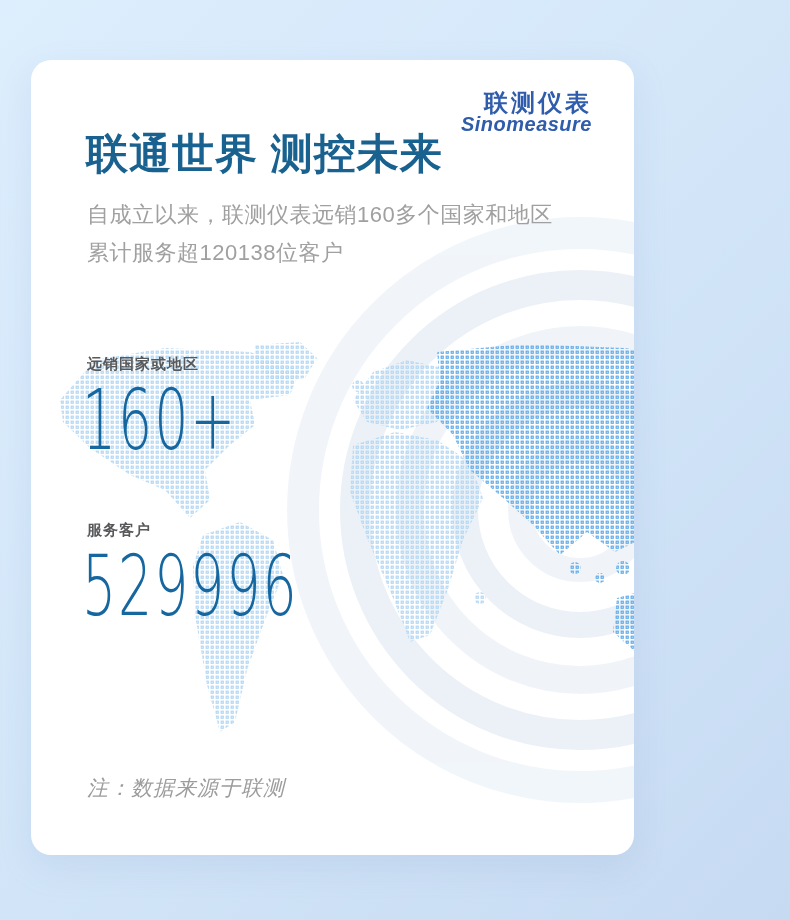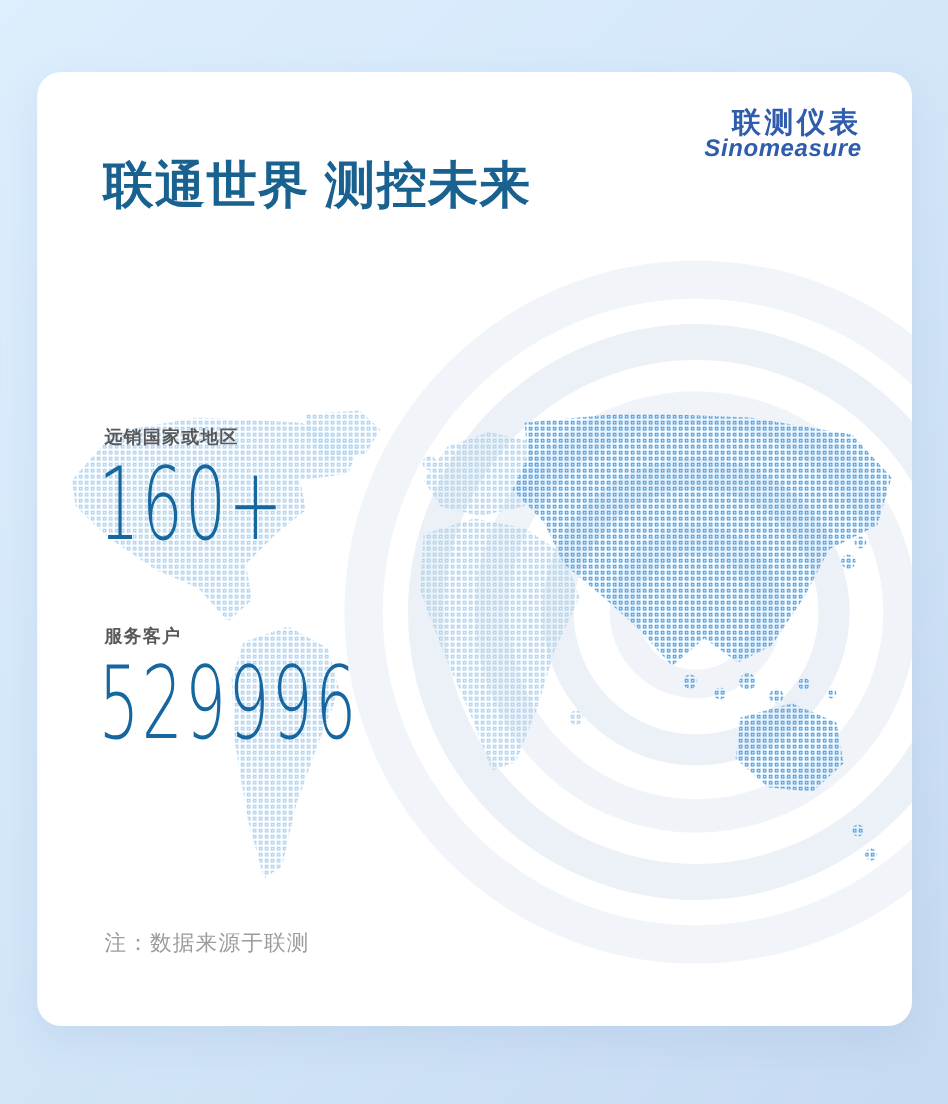--- a/index.html
+++ b/index.html
@@ -5,21 +5,21 @@
   * { margin:0; padding:0; box-sizing:border-box; }
   html,body { width:790px; height:920px; }
   body {
     position:relative;
     overflow:hidden;
     font-family:"Liberation Sans","DejaVu Sans",sans-serif;
     background:linear-gradient(135deg,#ddeefd 0%,#d4e7f9 45%,#c6daf2 100%);
   }
   .card {
     position:absolute; left:31px; top:60px;
-    width:729px; height:795px;
+    width:603px; height:795px;
     background:#ffffff;
     border-radius:20px;
     overflow:hidden;
     box-shadow:0 12px 34px rgba(110,145,190,0.14);
   }
   .bg-art { position:absolute; left:0; top:0; width:729px; height:795px; }
 
   .logo { position:absolute; top:30px; right:42px; text-align:right; z-index:2; }
   .logo-cn { font-size:24px; font-weight:bold; color:#2f5cab; letter-spacing:3px; line-height:25px; }
   .logo-en { font-size:20px; font-weight:bold; font-style:italic; color:#2f5cab; letter-spacing:0.5px; line-height:19px; }
@@ -46,21 +46,21 @@
     transform-origin:left top;
     margin-left:-5px;
   }
   .stat-1 { top:295px; }
   .stat-1 .stat-value { margin-top:4px; }
   .stat-2 { top:433px;margin-top:28px; }
   .stat-2 .stat-value { margin-top:4px; }
 
   .note {
     position:absolute; left:56px; top:714px; z-index:2;
-    font-size:18px; color:#9c9c9c; letter-spacing:1px;
+    font-size:21px; color:#9c9c9c; letter-spacing:1px;font-style:italic;
   }
 </style>
 </head>
 <body>
 
 <div class="card">
 
   <svg class="bg-art" viewBox="0 0 729 795" xmlns="http://www.w3.org/2000/svg" aria-hidden="true">
     <defs>
       <pattern id="dotL" width="5" height="5" patternUnits="userSpaceOnUse">
@@ -120,20 +120,24 @@
       </g>
     </g>
   </svg>
 
   <div class="logo">
     <div class="logo-cn">联测仪表</div>
     <div class="logo-en">Sinomeasure</div>
   </div>
 
   <h1 class="title">联通世界  测控未来</h1>
+  <div class="subtitle">
+    <div>自成立以来，联测仪表远销160多个国家和地区</div>
+    <div>累计服务超120138位客户</div>
+  </div>
 
   <div class="stat stat-1">
     <div class="stat-label">远销国家或地区</div>
     <div class="stat-value">160+</div>
   </div>
 
   <div class="stat stat-2">
     <div class="stat-label">服务客户</div>
     <div class="stat-value">529996</div>
   </div>

